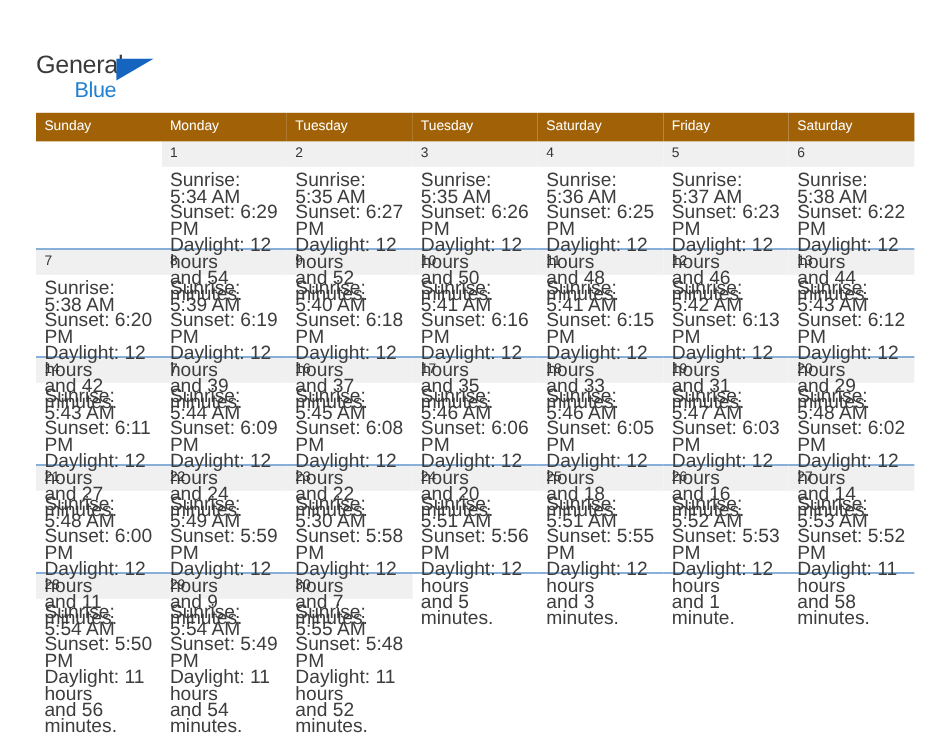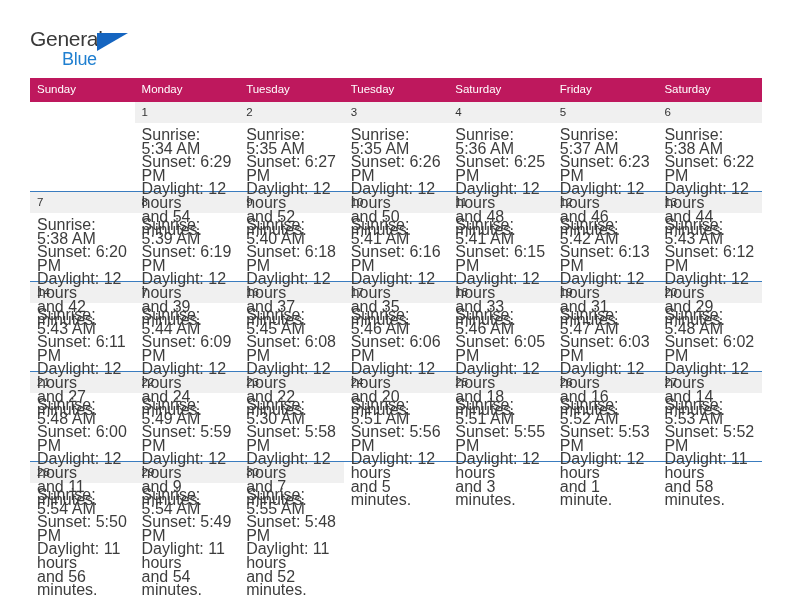--- a/index.html
+++ b/index.html
@@ -12,21 +12,21 @@
     background: #ffffff;
     font-family: "Liberation Sans", sans-serif;
     color: #222222;
     overflow: hidden;
   }
   .page {
     position: relative;
     width: 724px;
     height: 612px;
     box-sizing: border-box;
-    padding: 0 30px;
+    padding: 16px 30px;
   }
 
   
   .top {
     display: flex;
     align-items: flex-start;
     justify-content: space-between;
     padding-top: 26px;
     height: 72px;
     box-sizing: border-box;
@@ -86,21 +86,21 @@
   }
 
   
   .calendar {
     width: 732px;
     border-collapse: collapse;
     table-layout: fixed;
     margin-top: 6px;
   }
   .calendar th {
-    background: #be185d;
+    background: #a16207;
     color: #ffffff;
     font-weight: normal;
     font-size: 11.5px;
     text-align: left;
     padding: 5px 0 6px 7px;
     height: 11px;
     line-height: 13px;
   }
   .weekrow > td {
     padding: 0;

